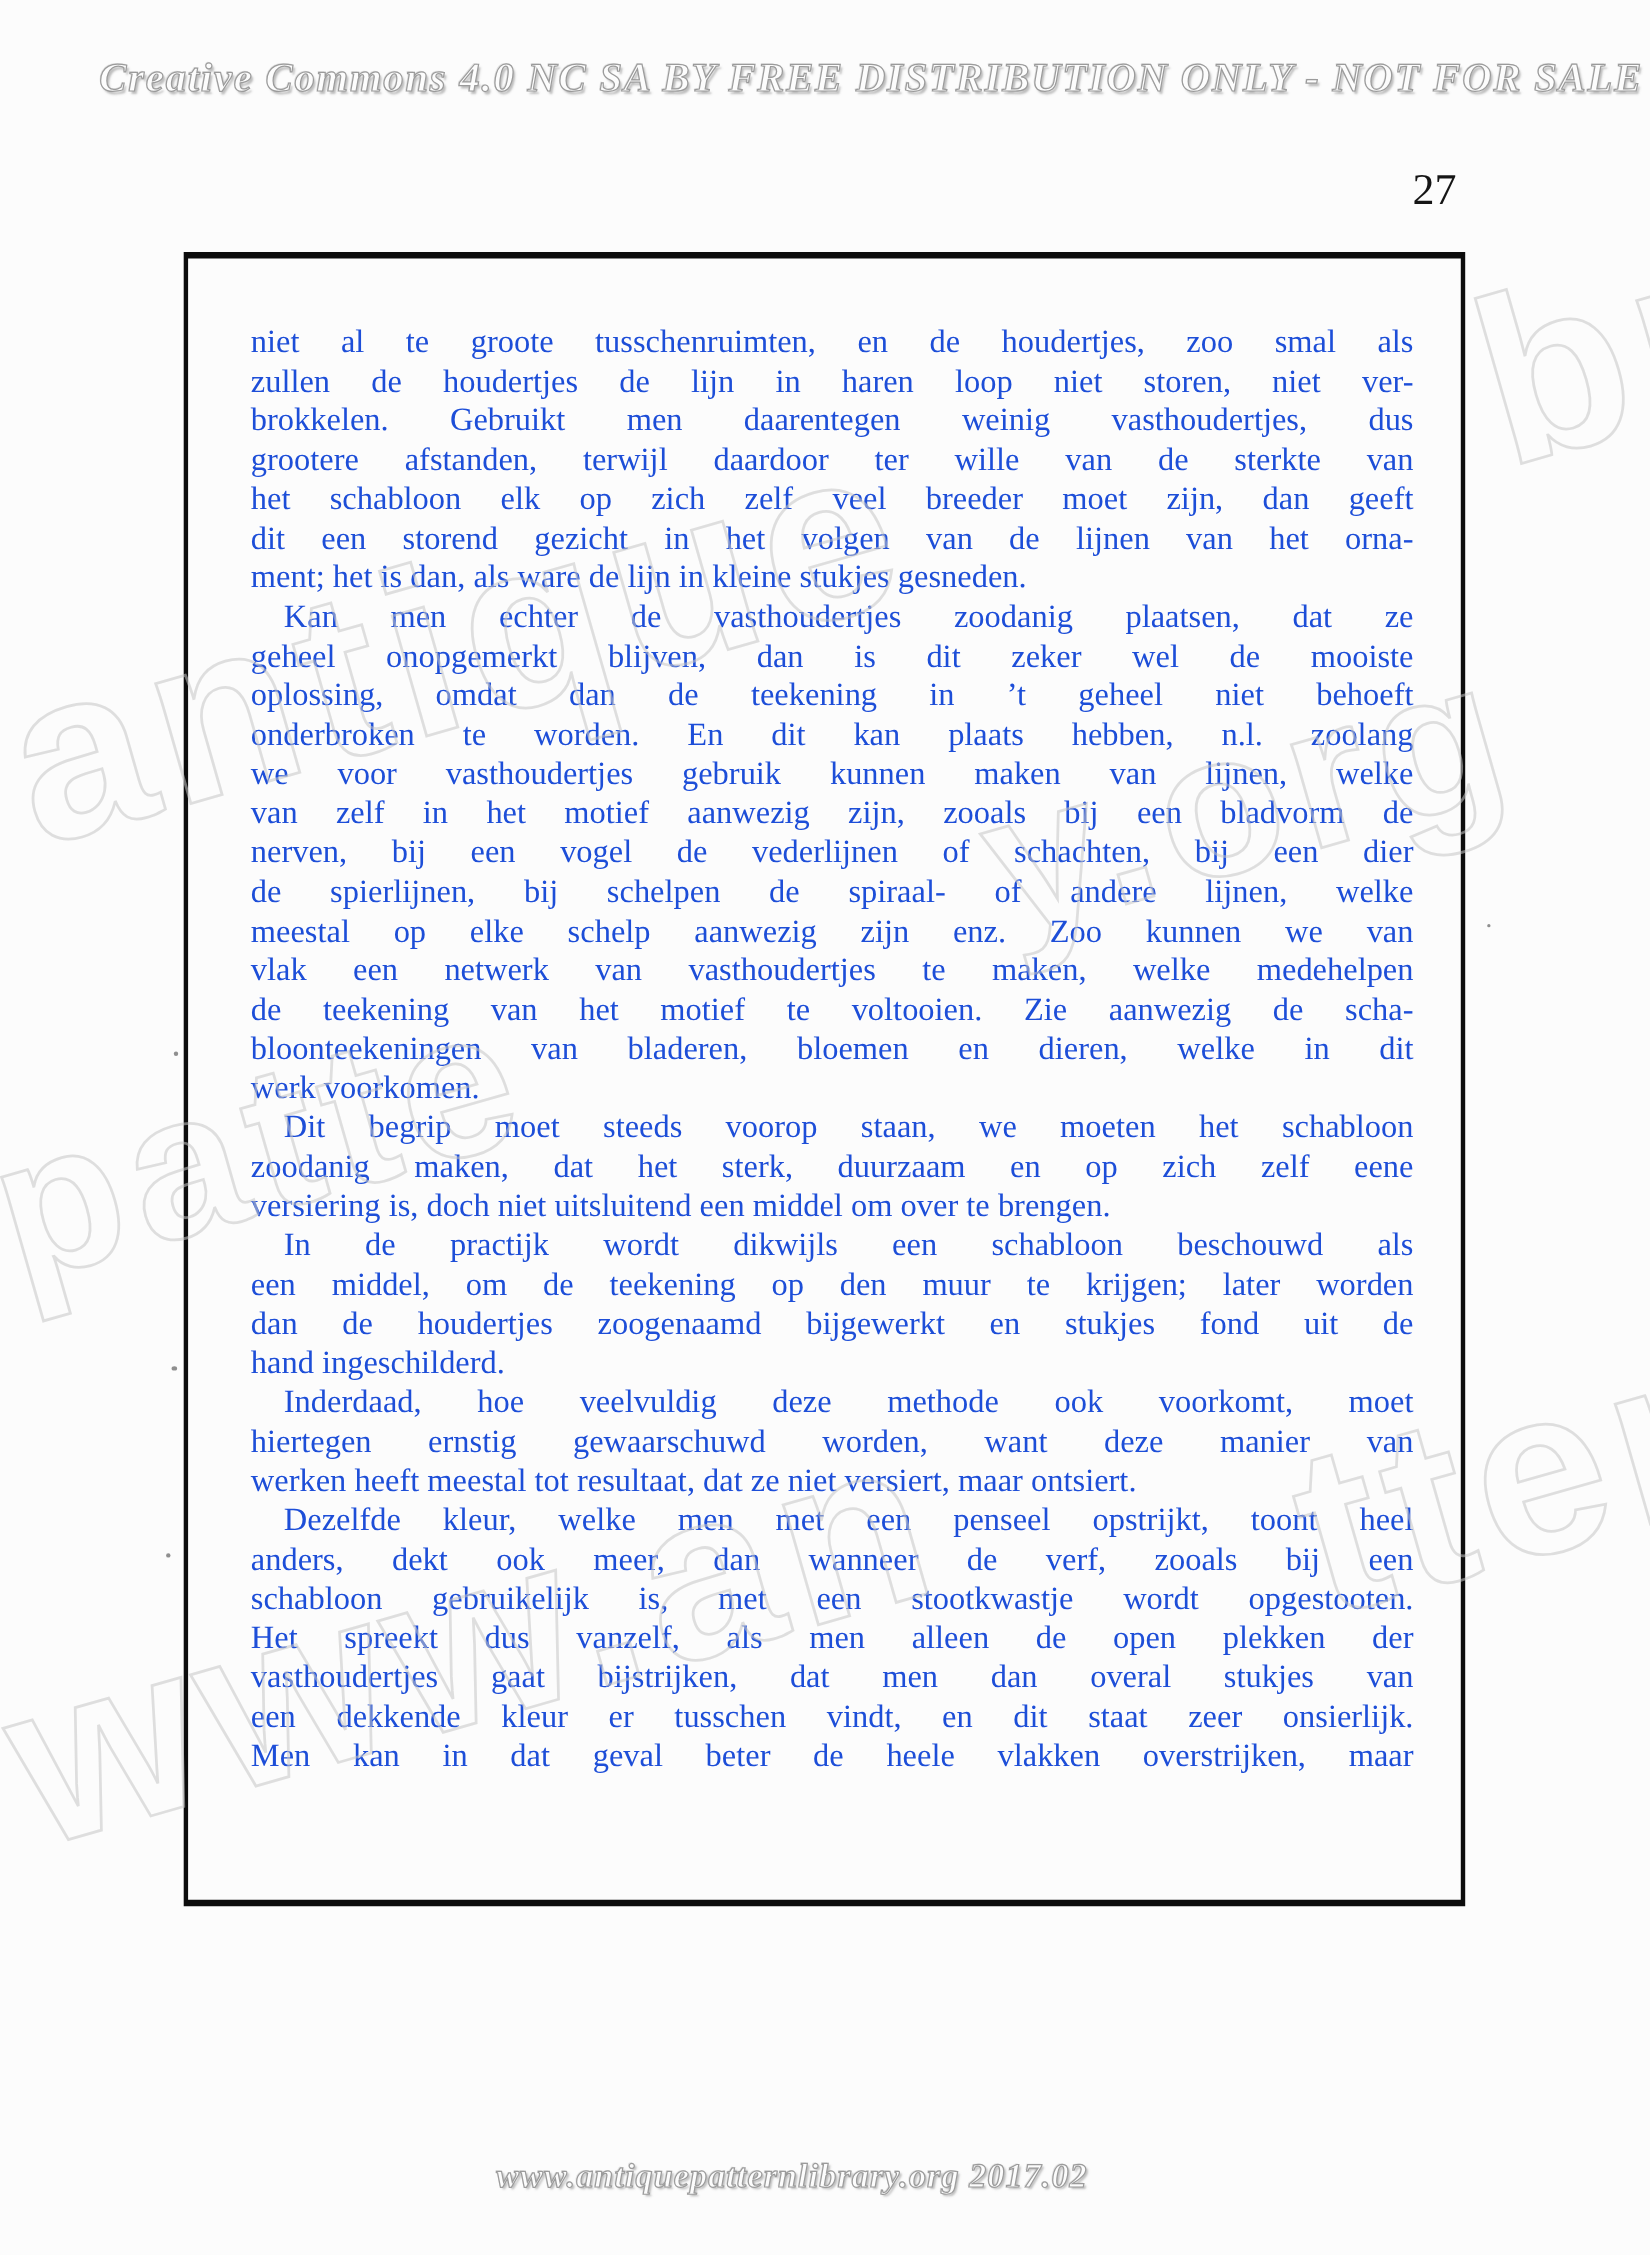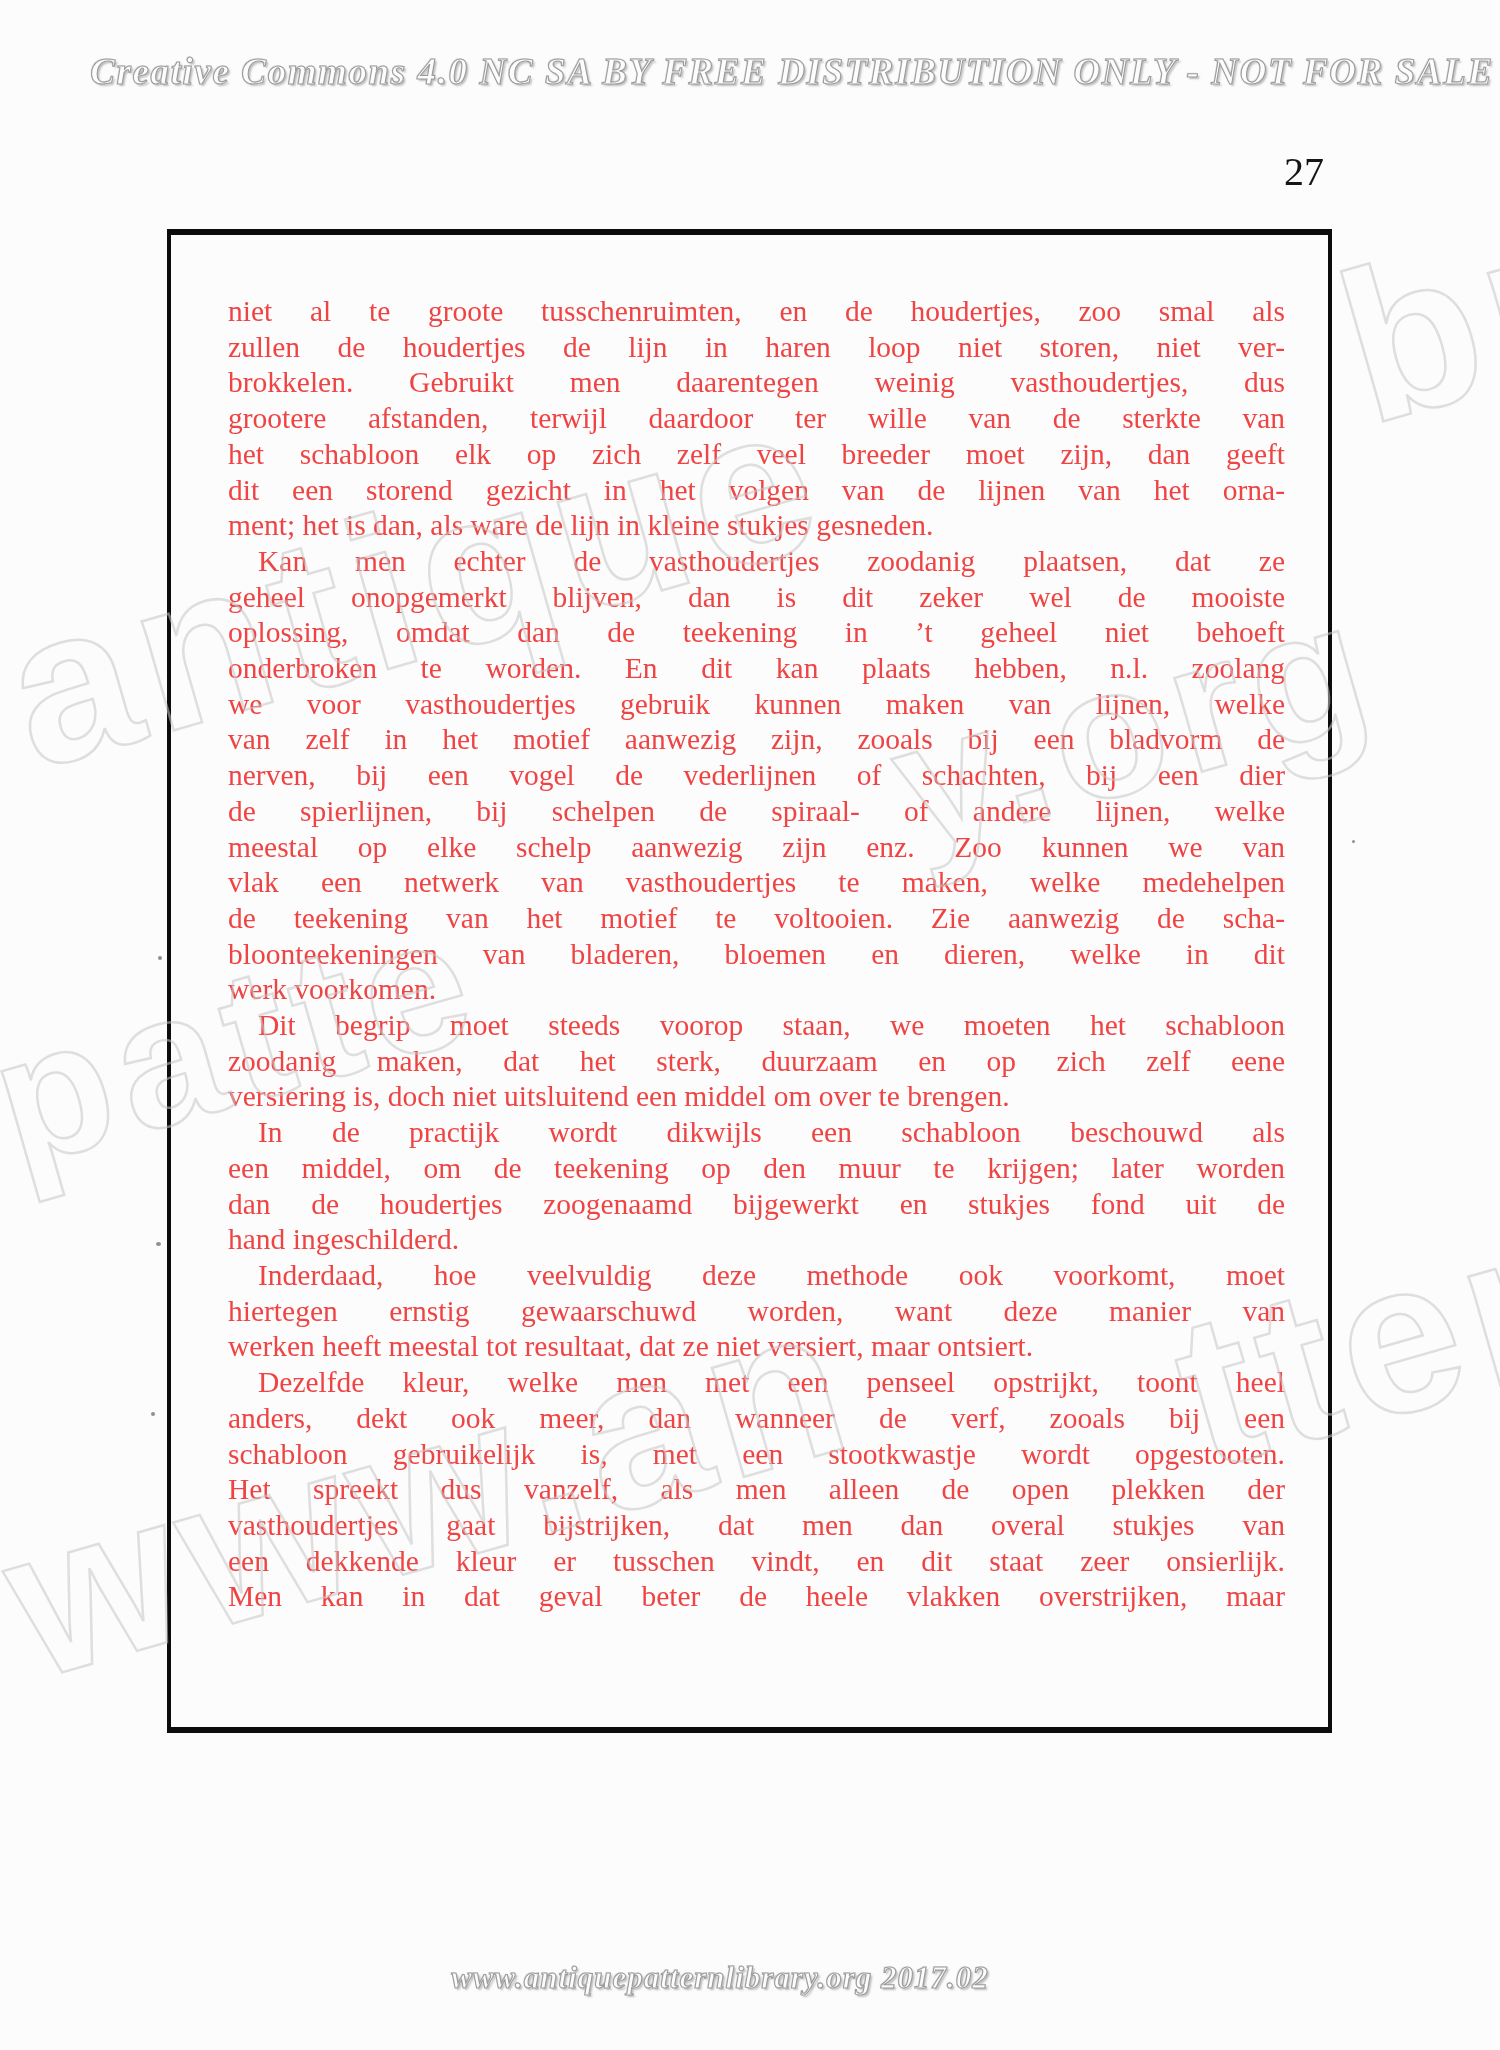--- a/index.html
+++ b/index.html
@@ -24,21 +24,21 @@
   }
   
   .text-frame{
     position:absolute;left:167px;top:229px;width:1165px;height:1504px;
     box-sizing:border-box;border:4px solid #0c0c0c;
     border-top-width:6px;border-bottom-width:6px;
     background:transparent;z-index:1;
   }
   .body-text{
     padding:59px 43px 0 57px;
-    font-size:29.5px;line-height:35.7px;color:#ef4444;
+    font-size:29.5px;line-height:35.7px;color:#1d4ed8;
   }
   .line{
     text-align:justify;text-align-last:justify;
     white-space:normal;
   }
   .line.pend{text-align-last:left;}
   .line.ind{padding-left:30px;}
   
   .watermark-layer{position:absolute;left:0;top:0;width:100%;height:100%;
     z-index:2;pointer-events:none;}

